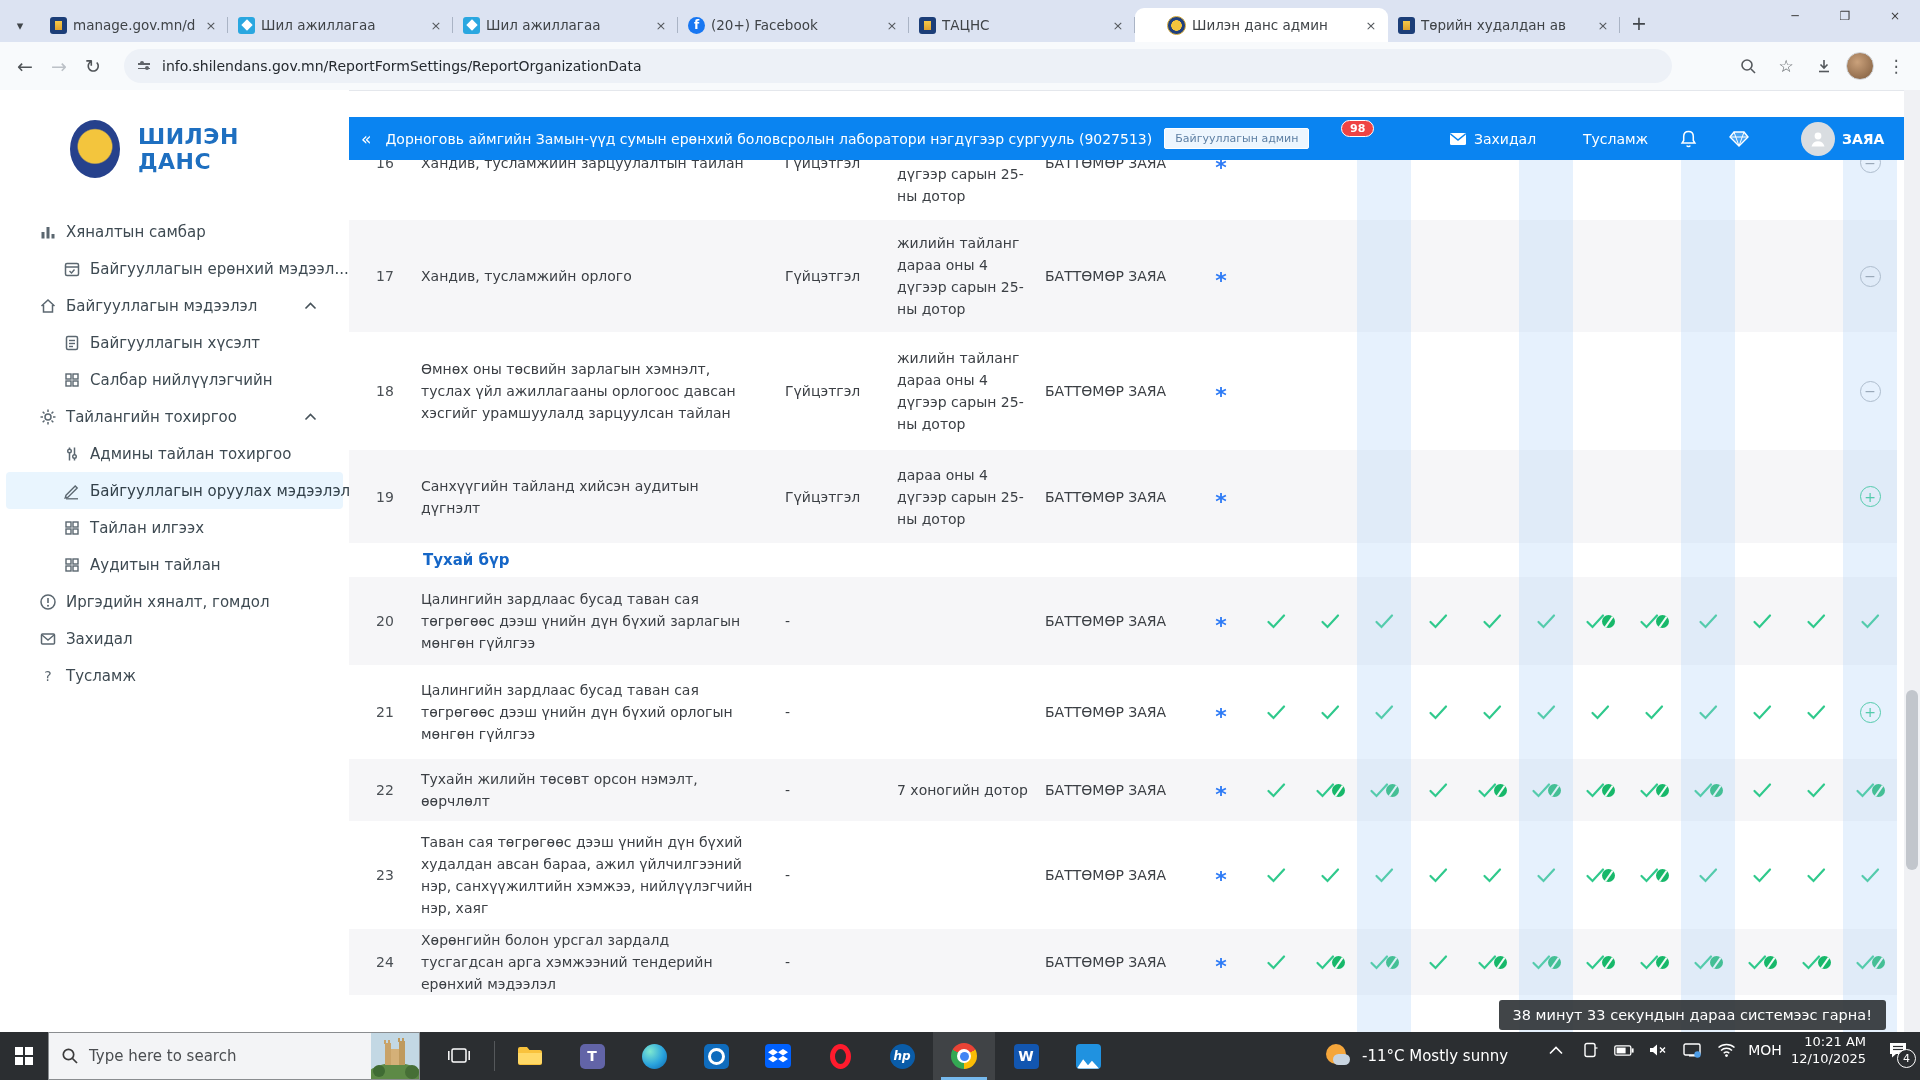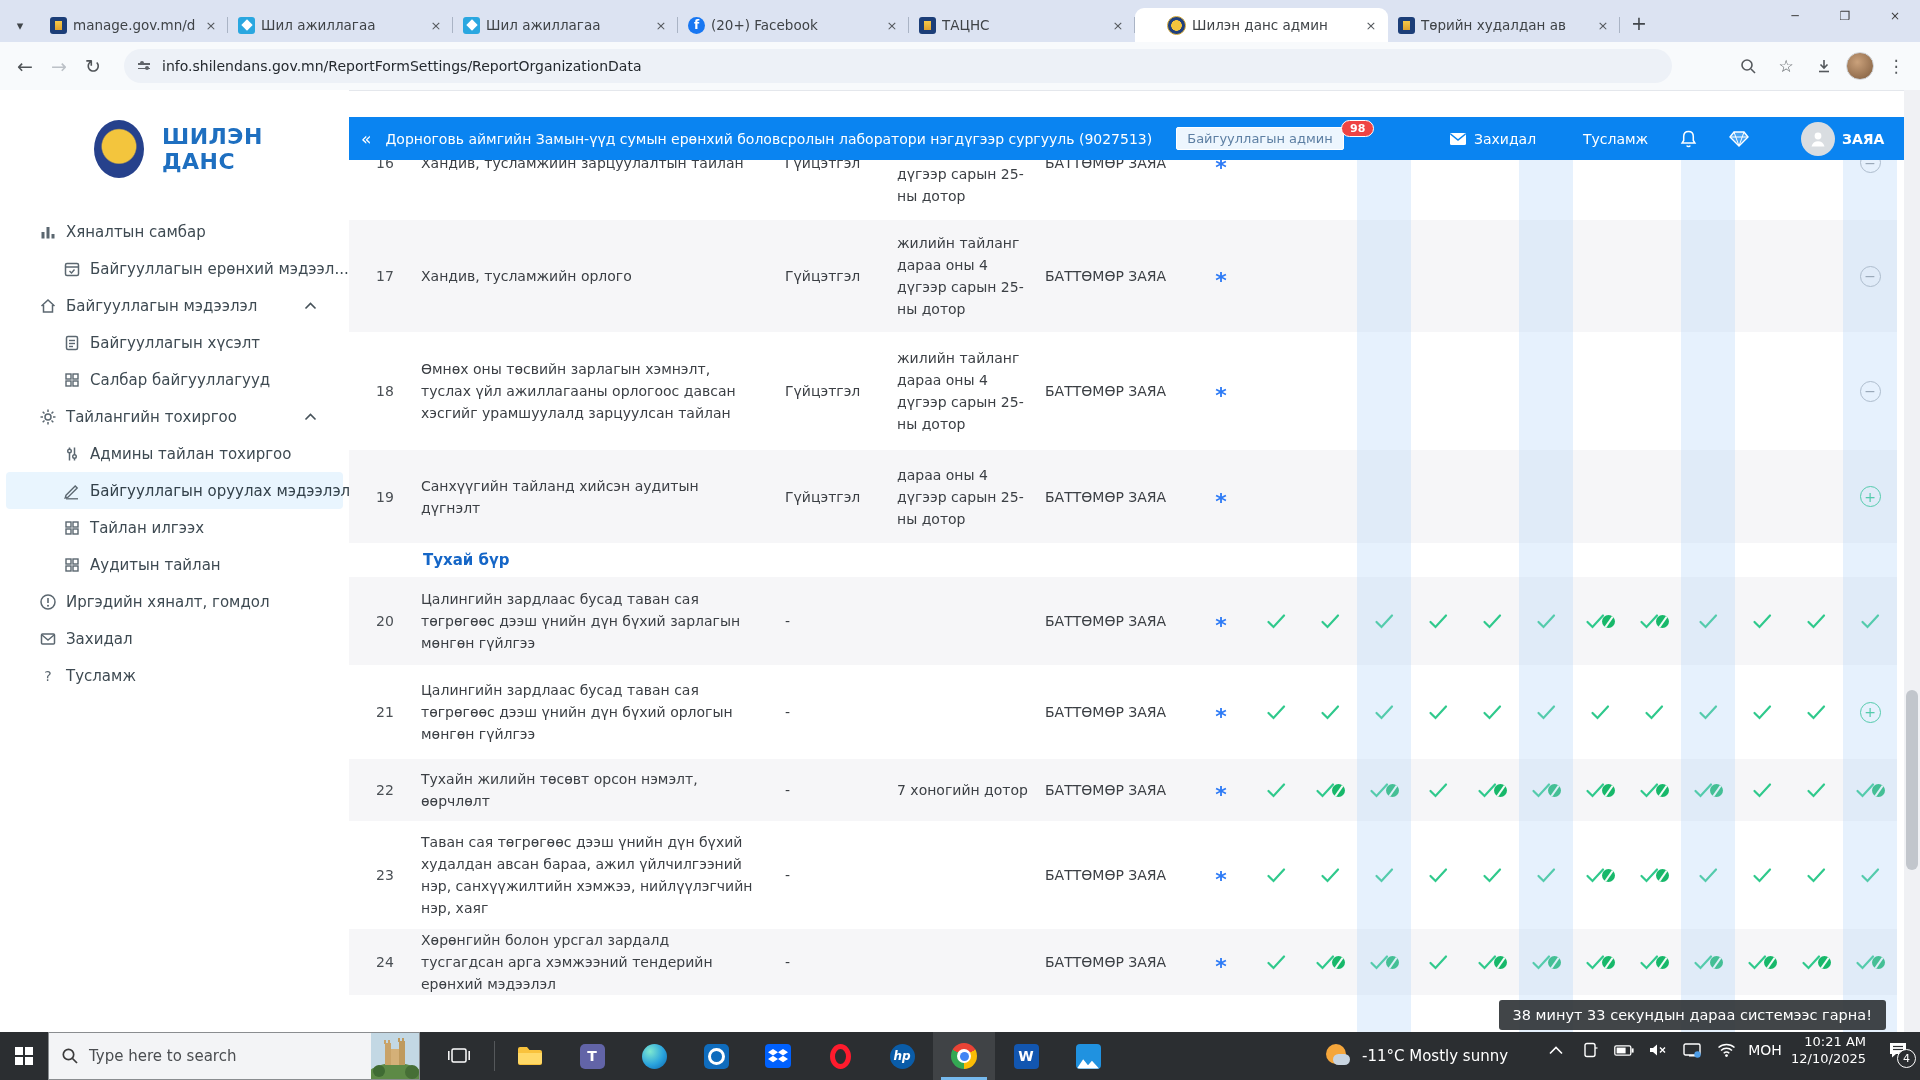--- a/index.html
+++ b/index.html
@@ -31,28 +31,28 @@
   .omnibox .tune i::after{content:'';position:absolute;top:-1.6px;width:4px;height:4px;border-radius:50%;background:#5f6368;}
   .omnibox .tune i:nth-child(1)::after{left:2px;}.omnibox .tune i:nth-child(2)::after{left:7px;}
   .url{font-size:14px;color:#24292e;}
   .toolbar-right{position:absolute;right:8px;top:42px;height:48px;display:flex;align-items:center;gap:6px;}
   .tool-ic{width:32px;height:32px;display:flex;align-items:center;justify-content:center;color:#54585c;font-size:17px;}
   .avatar-sm{width:26px;height:26px;border-radius:50%;background:radial-gradient(circle at 40% 35%,#caa17b,#7d5a3c);border:1px solid #d0d4d9;}
   
   .appheader{position:absolute;left:349px;top:117px;width:1571px;height:43px;background:#0a84f1;color:#fff;display:flex;align-items:center;font-size:14px;}
   .appheader .backchev{margin-left:12px;font-size:17px;}
   .appheader .ttl{margin-left:14px;white-space:nowrap;}
-  .appheader .rolebadge{margin-left:24px;background:rgba(255,255,255,.93);color:#5d7fa3;border:1px solid #fff;border-radius:2px;padding:3px 10px;font-size:13px;white-space:nowrap;}
+  .appheader .rolebadge{margin-left:12px;background:rgba(255,255,255,.93);color:#5d7fa3;border:1px solid #fff;border-radius:2px;padding:3px 10px;font-size:11px;white-space:nowrap;}
   .hdr-item{position:absolute;top:0;height:43px;display:flex;align-items:center;gap:7px;color:#fff;}
   .hdr-badge{position:absolute;left:992px;top:3px;background:#ef4444;border:1.5px solid #fff;color:#fff;font-size:11px;font-weight:bold;border-radius:10px;padding:1px 8px;}
   .hdr-avatar{width:34px;height:34px;border-radius:50%;background:#d9dde1;display:flex;align-items:center;justify-content:center;}
   .uname{font-weight:bold;}
   
   .sidebar{position:absolute;left:0;top:90px;width:349px;height:942px;background:#fff;}
-  .brandrow{position:absolute;left:0;top:30px;width:292px;display:flex;align-items:center;padding-left:24px;}
+  .brandrow{position:absolute;left:0;top:30px;width:292px;display:flex;align-items:center;}
   .logo{width:58px;height:58px;margin-left:70px;border-radius:50%;border:3px solid #26418c;background:radial-gradient(circle at 50% 45%,#f3c53d 0 46%,#26418c 50% 100%);box-sizing:border-box;}
   .brand{margin-left:18px;font-size:22px;font-weight:bold;color:#1e6fc0;letter-spacing:.5px;}
   .nav{position:absolute;left:0;top:123px;width:349px;}
   .nav-item{height:37px;display:flex;align-items:center;font-size:15px;color:#3e4a52;position:relative;}
   .nav-item .ic{position:absolute;left:38px;width:20px;display:flex;justify-content:center;color:#5b6770;}
   .nav-item .tx{position:absolute;left:66px;white-space:nowrap;}
   .nav-item.sub .ic{left:62px;}.nav-item.sub .tx{left:90px;}
   .nav-item .chev{position:absolute;right:32px;color:#46525a;display:flex;}
   .nav-item.active{background:#e9f5fe;border-radius:4px;margin:0 6px;}
   .nav-item.active .ic{left:56px;}.nav-item.active .tx{left:84px;color:#33414a;}
@@ -258,21 +258,21 @@
    </div>
         <div class="nav-item sub">
           <span class="ic">
             <svg width="18" height="18" viewBox="0 0 18 18">
               <rect x="3" y="3" width="5" height="5" stroke="#5b6770" stroke-width="1.4" fill="none"></rect>
               <rect x="10" y="3" width="5" height="5" stroke="#5b6770" stroke-width="1.4" fill="none"></rect>
               <rect x="3" y="10" width="5" height="5" stroke="#5b6770" stroke-width="1.4" fill="none"></rect>
               <rect x="10" y="10" width="5" height="5" stroke="#5b6770" stroke-width="1.4" fill="none"></rect>
             </svg>
           </span>
-   <span class="tx">Салбар байгууллагууд</span>
+   <span class="tx">Салбар нийлүүлэгчийн</span>
    </div>
         <div class="nav-item">
           <span class="ic">
             <svg width="18" height="18" viewBox="0 0 18 18">
               <circle cx="9" cy="9" r="3" stroke="#5b6770" stroke-width="1.5" fill="none"></circle>
               <g stroke="#5b6770" stroke-width="1.5">
                 <line x1="9" y1="1.5" x2="9" y2="4"></line>
                 <line x1="9" y1="14" x2="9" y2="16.5"></line>
                 <line x1="1.5" y1="9" x2="4" y2="9"></line>
                 <line x1="14" y1="9" x2="16.5" y2="9"></line>

